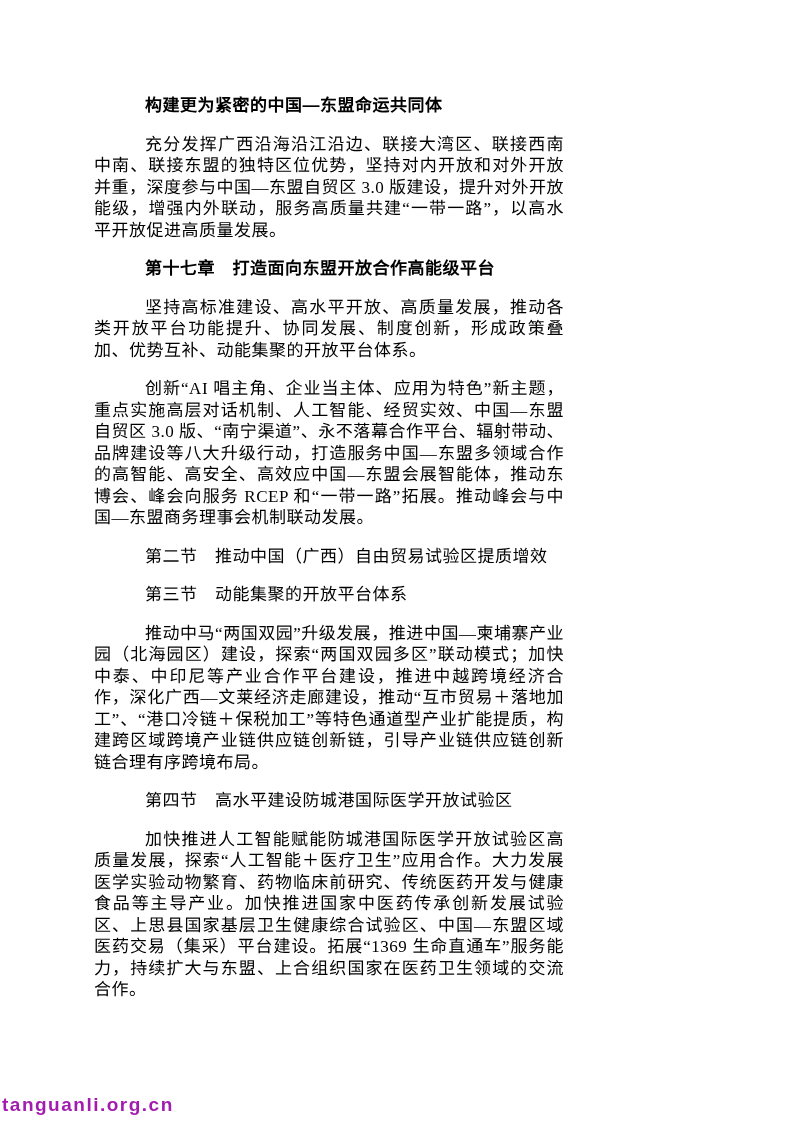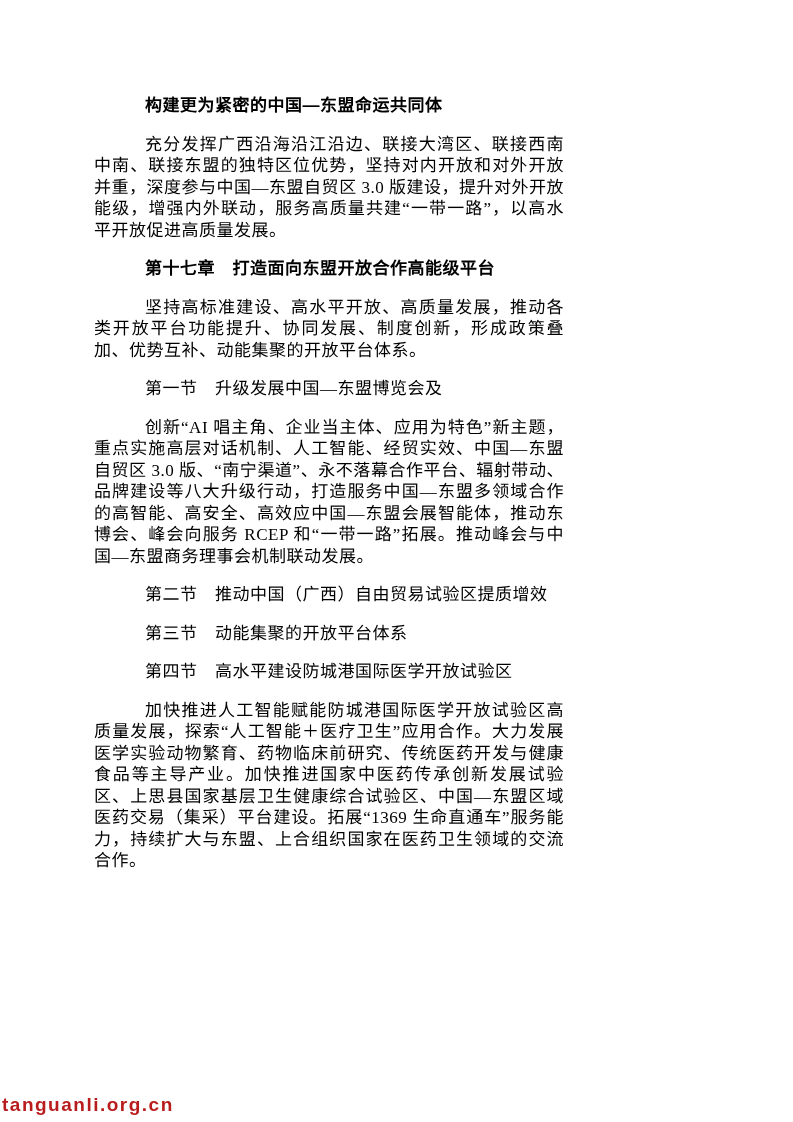--- a/index.html
+++ b/index.html
@@ -56,30 +56,30 @@
 <main class="page">
 
   <h1 class="block doc-title">构建更为紧密的中国—东盟命运共同体</h1>
 
   <p class="block paragraph">充分发挥广西沿海沿江沿边、联接大湾区、联接西南中南、联接东盟的独特区位优势，坚持对内开放和对外开放并重，深度参与中国—东盟自贸区 3.0 版建设，提升对外开放能级，增强内外联动，服务高质量共建“一带一路”，以高水平开放促进高质量发展。</p>
 
   <h2 class="block chapter-heading">第十七章　打造面向东盟开放合作高能级平台</h2>
 
   <p class="block paragraph">坚持高标准建设、高水平开放、高质量发展，推动各类开放平台功能提升、协同发展、制度创新，形成政策叠加、优势互补、动能集聚的开放平台体系。</p>
 
-  <h3 class="block section-heading">第一节　升级发展中国—东盟博览会及</h3>
 
 
   <p class="block paragraph">创新“AI 唱主角、企业当主体、应用为特色”新主题，重点实施高层对话机制、人工智能、经贸实效、中国—东盟自贸区 3.0 版、“南宁渠道”、永不落幕合作平台、辐射带动、品牌建设等八大升级行动，打造服务中国—东盟多领域合作的高智能、高安全、高效应中国—东盟会展智能体，推动东博会、峰会向服务 RCEP 和“一带一路”拓展。推动峰会与中国—东盟商务理事会机制联动发展。</p>
 
   <h3 class="block section-heading">第二节　推动中国（广西）自由贸易试验区提质增效</h3>
 
 
   <h3 class="block section-heading">第三节　动能集聚的开放平台体系</h3>
 
+  <p class="block paragraph">推动中马“两国双园”升级发展，推进中国—柬埔寨产业园（北海园区）建设，探索“两国双园多区”联动模式；加快中泰、中印尼等产业合作平台建设，推进中越跨境经济合作，深化广西—文莱经济走廊建设，推动“互市贸易＋落地加工”、“港口冷链＋保税加工”等特色通道型产业扩能提质，构建跨区域跨境产业链供应链创新链，引导产业链供应链创新链合理有序跨境布局。</p>
 
   <h3 class="block section-heading">第四节　高水平建设防城港国际医学开放试验区</h3>
 
   <p class="block paragraph">加快推进人工智能赋能防城港国际医学开放试验区高质量发展，探索“人工智能＋医疗卫生”应用合作。大力发展医学实验动物繁育、药物临床前研究、传统医药开发与健康食品等主导产业。加快推进国家中医药传承创新发展试验区、上思县国家基层卫生健康综合试验区、中国—东盟区域医药交易（集采）平台建设。拓展“1369 生命直通车”服务能力，持续扩大与东盟、上合组织国家在医药卫生领域的交流合作。</p>
 
-  <div class="watermark" style="color: #b91c1c;">tanguanli.org.cn</div>
+  <div class="watermark" style="color: #a21caf;">tanguanli.org.cn</div>
 
 </main>
 
 </body></html>

